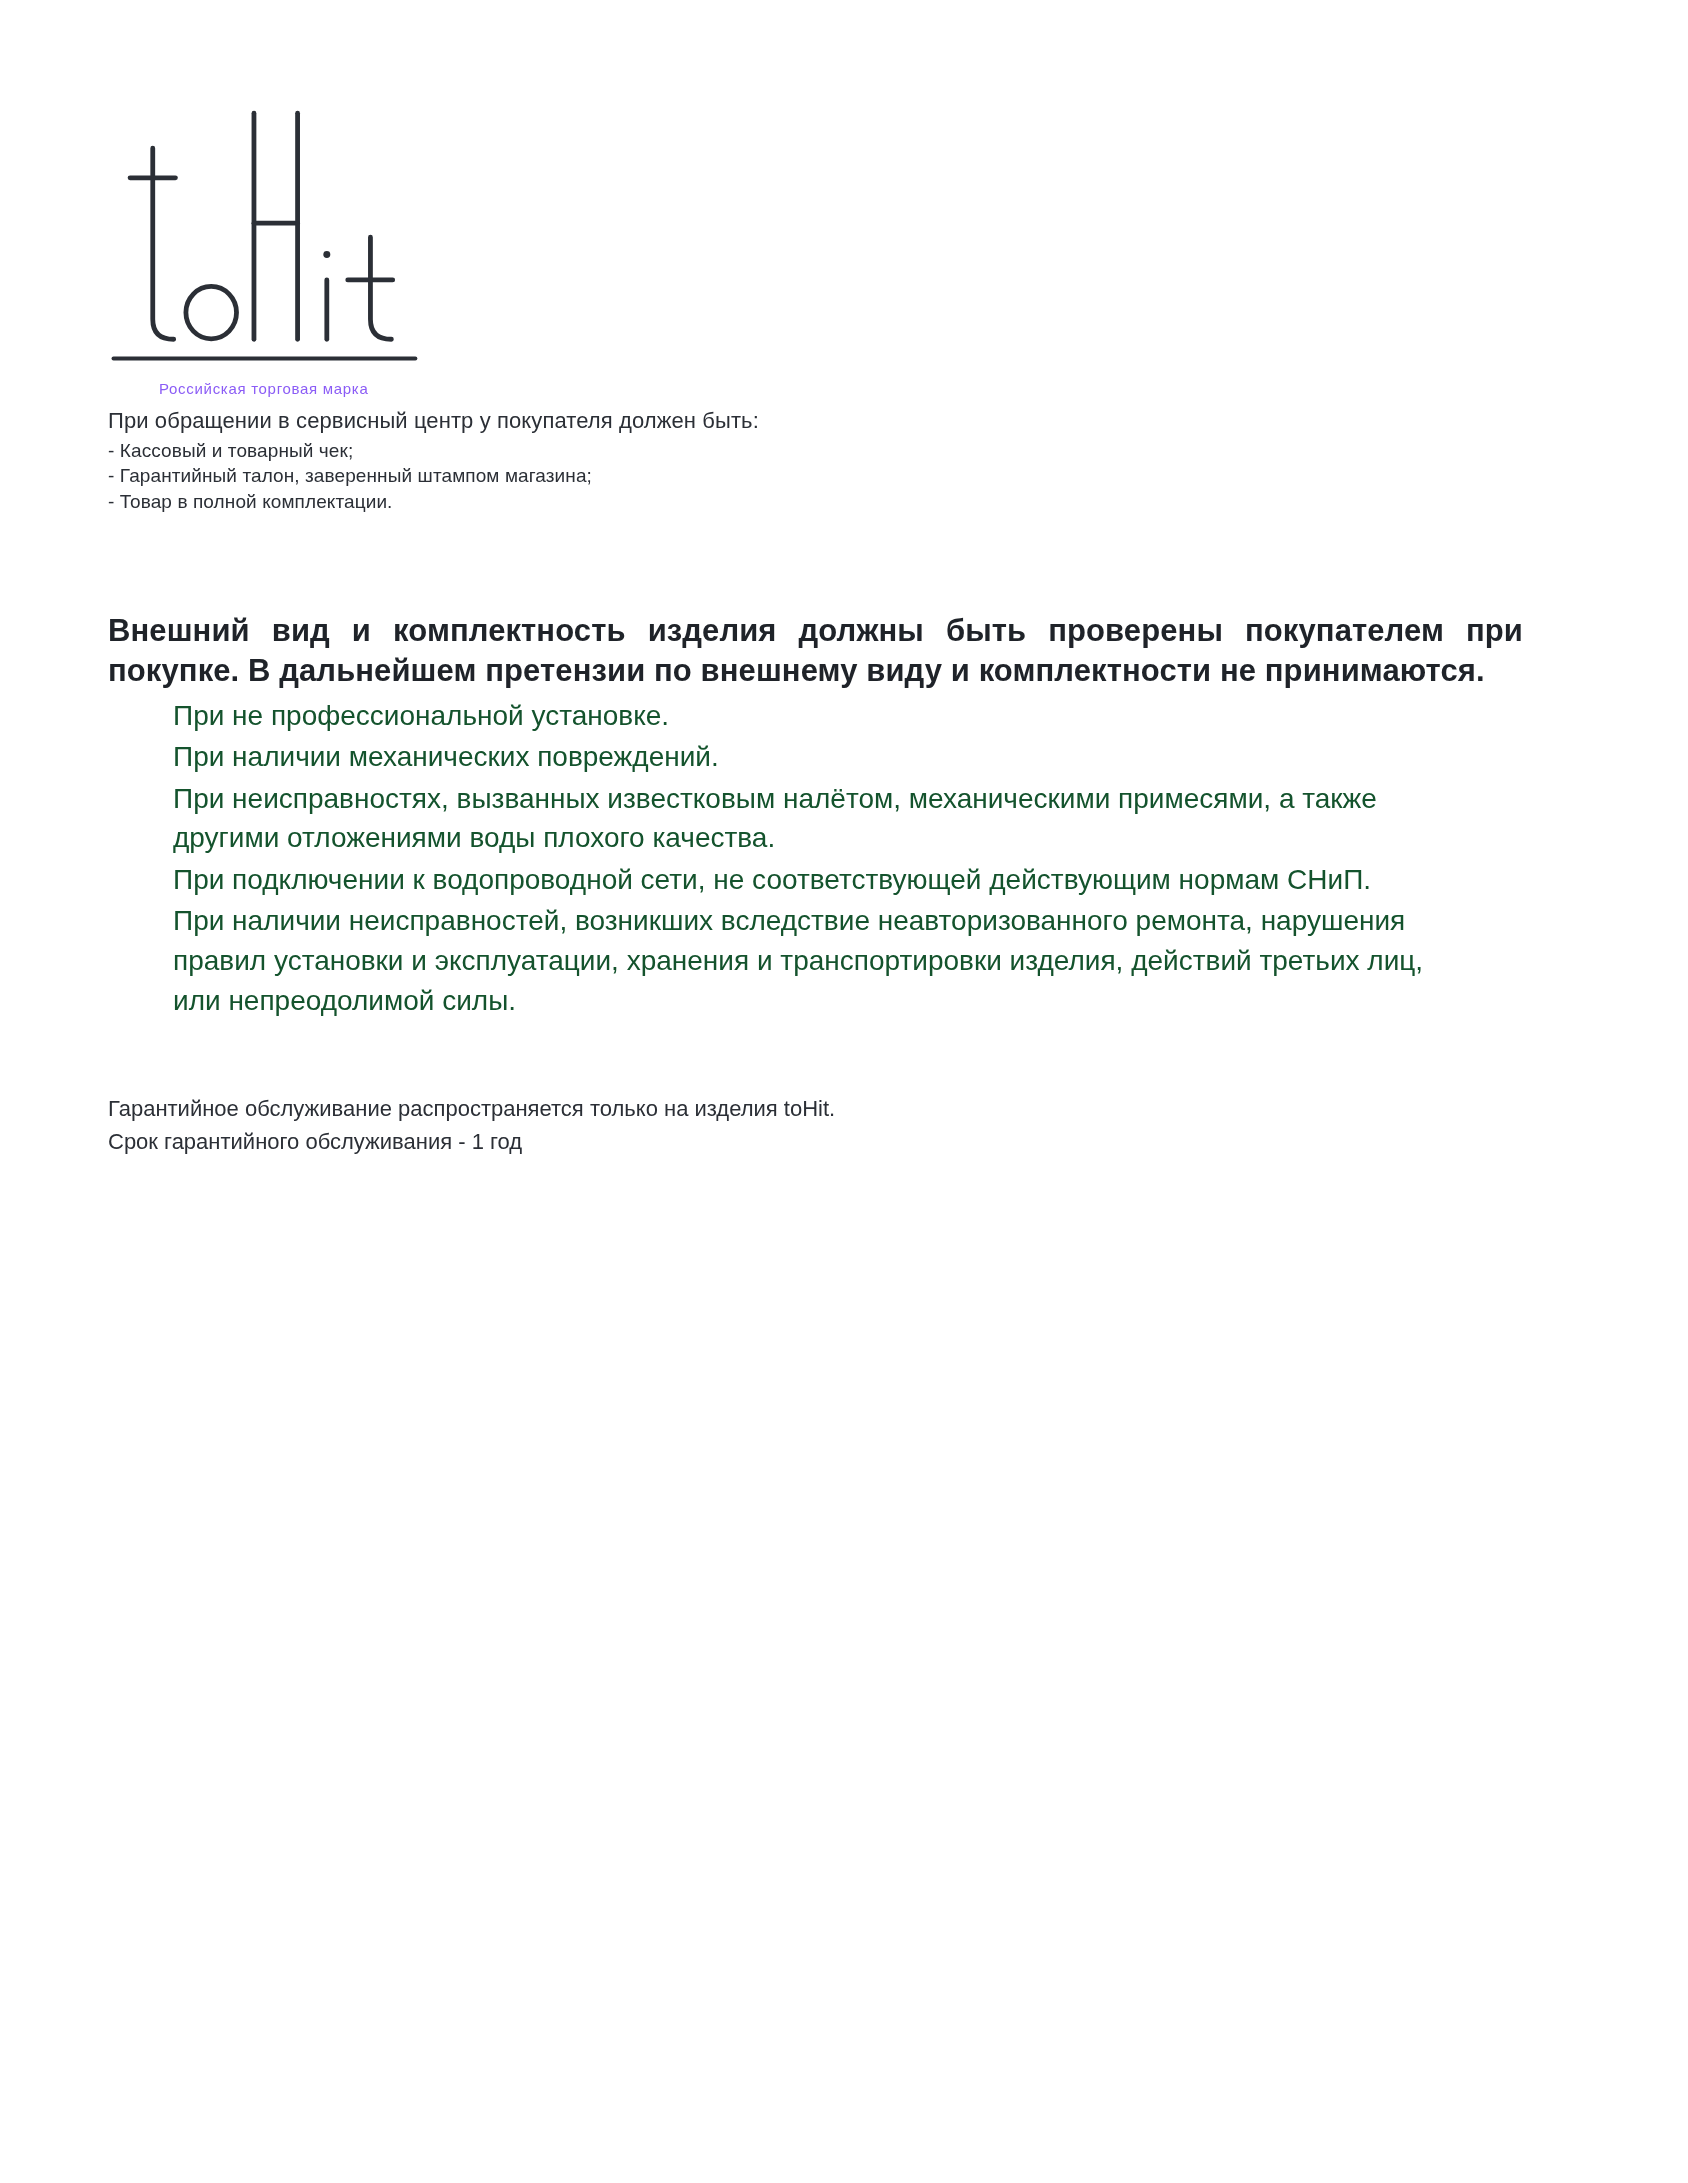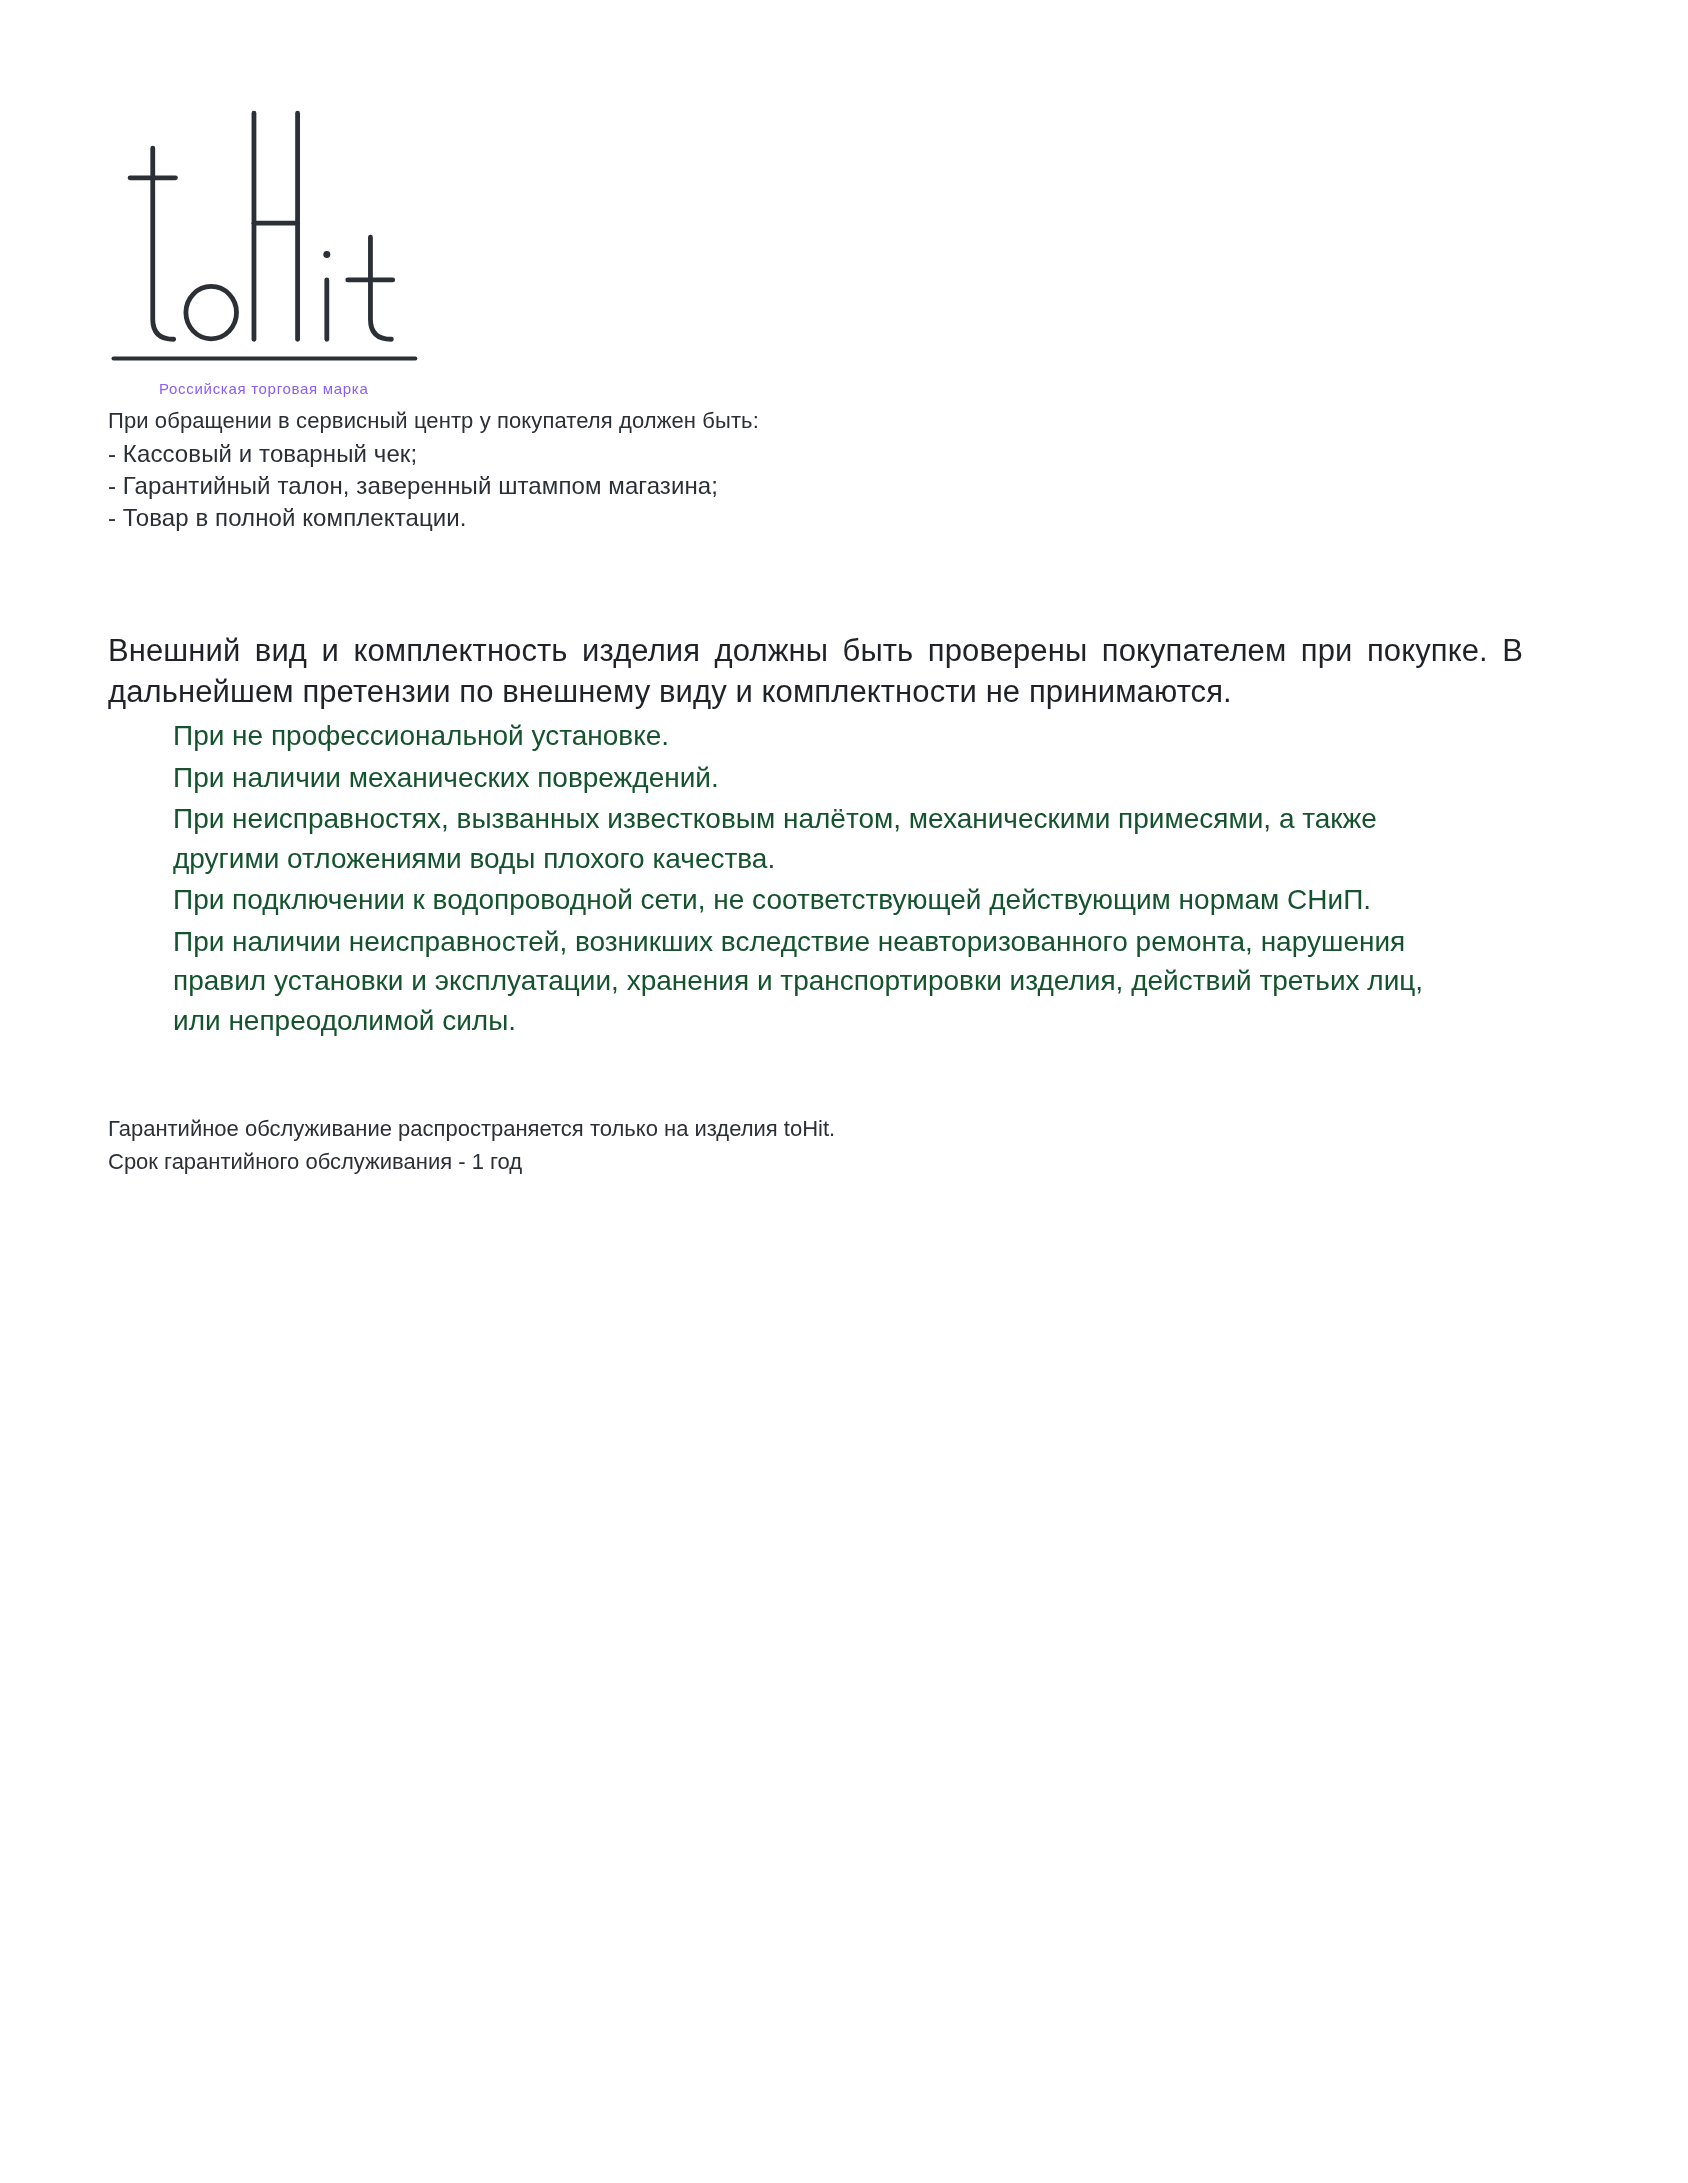--- a/index.html
+++ b/index.html
@@ -51,37 +51,37 @@
   }
 
   .lead-title {
     font-size: 22px;
     line-height: 1.32;
     color: #2b2f36;
     margin: 0 0 2.6px 0;
     letter-spacing: 0.1px;
   }
   .lead-item {
-    font-size: 24px;
+    font-size: 19px;
     line-height: 1.35;
     color: #2b2f36;
     margin: 0;
     letter-spacing: 0.1px;
   }
 
   .emphasis {
     margin-top: 96px;
     font-size: 31px;
     line-height: 1.32;
     letter-spacing: 0.1px;
     color: #1f2329;
     text-align: justify;
     width: 1415px;
   }
-  .emphasis p { margin: 0; }
+  .emphasis p { margin: 0; font-weight: bold; }
 
   .exclusions-intro {
     margin-top: 100px;
     font-size: 22px;
     line-height: 1.35;
     color: #2b2f36;
   }
   .exclusions {
     margin-top: 3.5px;
     padding-left: 65px;

